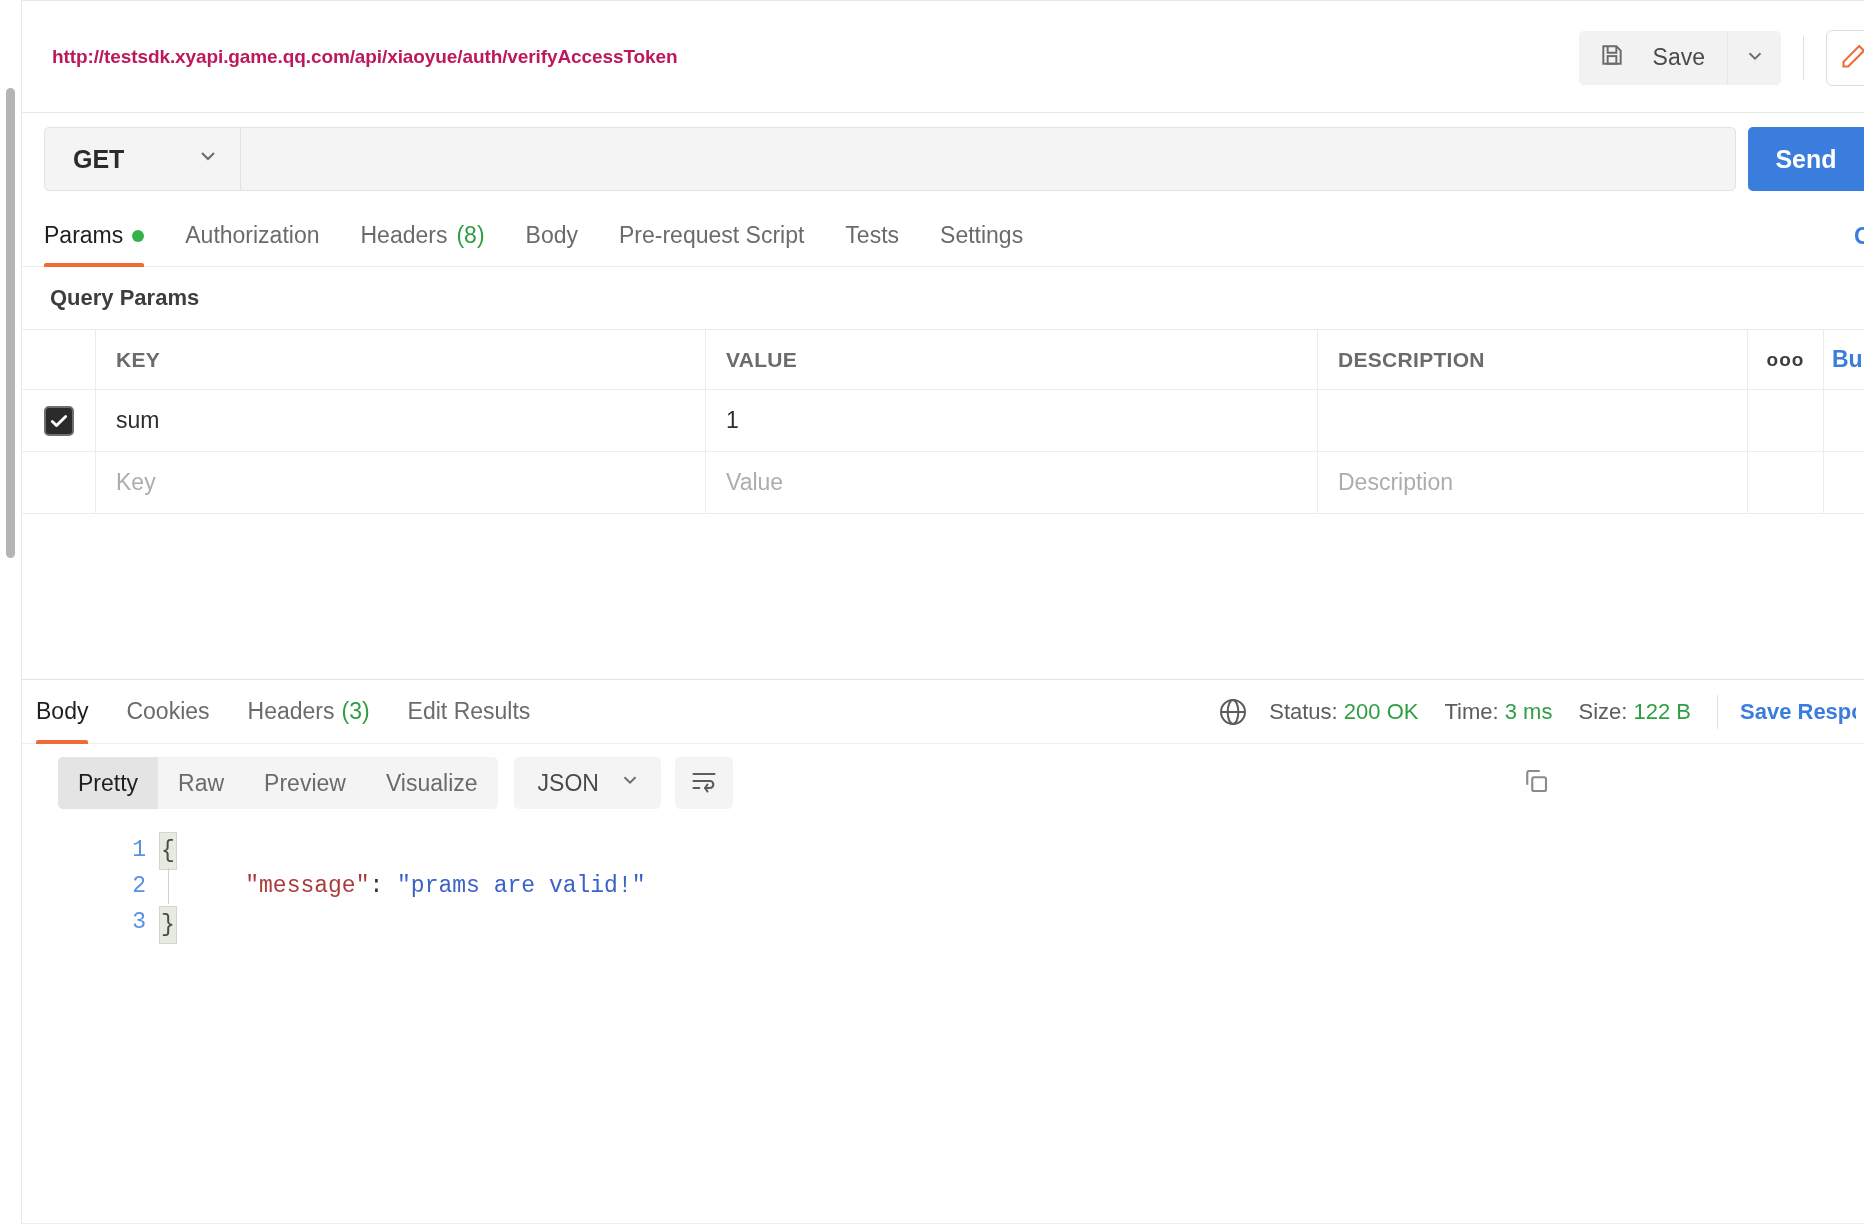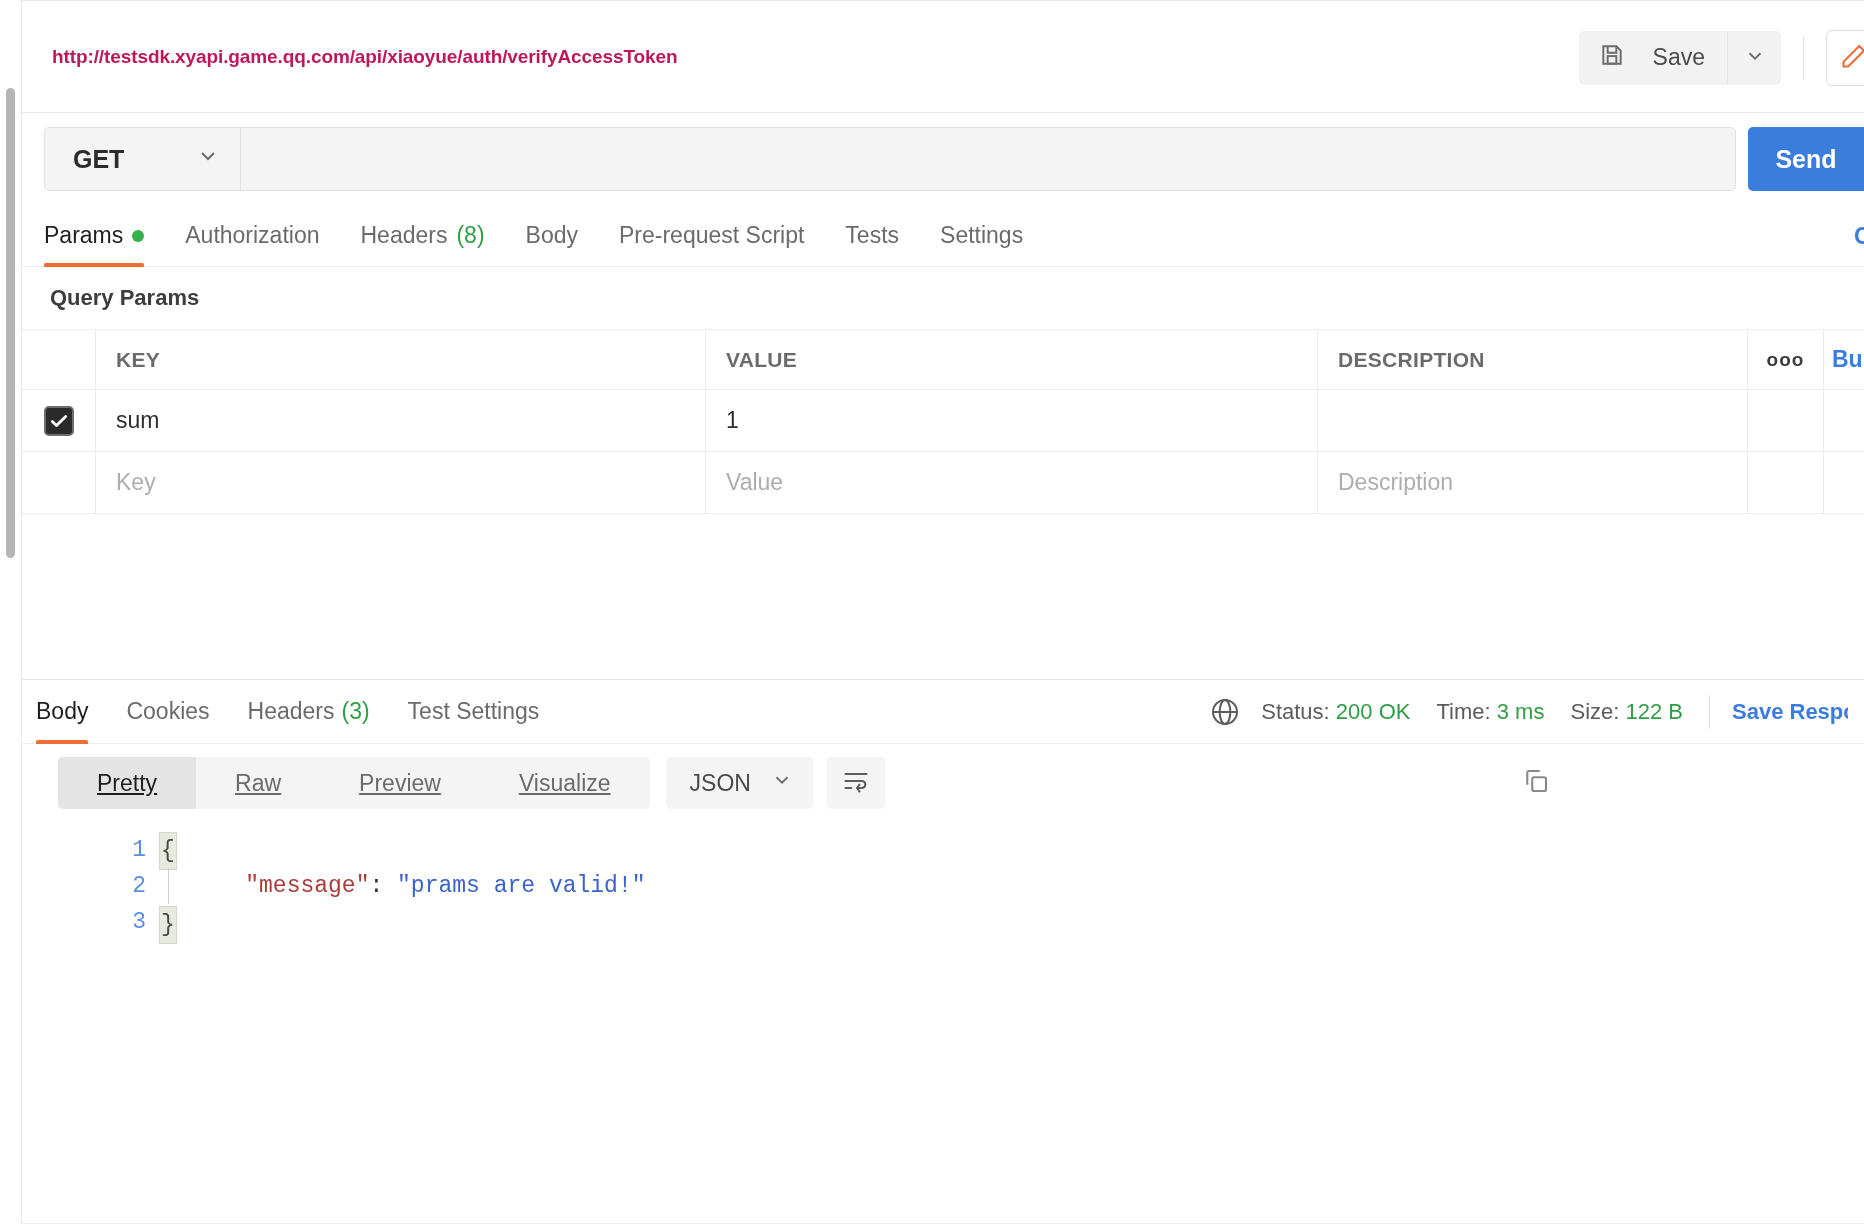--- a/index.html
+++ b/index.html
@@ -204,21 +204,21 @@
     display: flex; align-items: center; gap: 7px;
     margin-right: 38px;
     font-size: 23px; color: #6b6b6b; cursor: pointer;
   }
   .rtab.active { color: #1f1f1f; }
   .rtab.active::after {
     content: ""; position: absolute; left: 0; right: 0; bottom: 0;
     height: 4px; background: #ef6c34; border-radius: 2px 2px 0 0;
   }
   .resp-meta {
-    position: absolute; right: 16px; top: 0; height: 64px;
+    position: absolute; right: 8px; top: 0; height: 64px;
     display: flex; align-items: center; gap: 0;
   }
   .meta-item { font-size: 22px; color: #5c5c5c; margin-right: 26px; white-space: nowrap; }
   .meta-val { color: #2f9e44; }
   .meta-div { width: 1px; height: 34px; background: #e0e0e0; margin-right: 22px; }
   .save-resp {
     font-size: 22px; color: #3b7ddd; font-weight: 700;
     white-space: nowrap; overflow: hidden; width: 116px;
     cursor: pointer;
   }
@@ -229,21 +229,21 @@
     height: 78px; min-height: 78px;
     display: flex; align-items: center;
     padding-left: 36px;
   }
   .seg {
     display: flex; background: #f4f4f4; border-radius: 5px; height: 52px;
     overflow: hidden;
   }
   .seg-btn {
     display: flex; align-items: center; justify-content: center;
-    padding: 0 39px; font-size: 23px; color: #6b6b6b; cursor: pointer; text-decoration: underline;
+    padding: 0 20px; font-size: 23px; color: #6b6b6b; cursor: pointer;
   }
   .seg-btn.active { background: #e4e4e4; color: #1f1f1f; }
   .json-sel {
     display: flex; align-items: center; gap: 20px;
     background: #f4f4f4; border-radius: 5px;
     height: 52px; padding: 0 20px 0 24px;
     margin-left: 16px;
     font-size: 23px; color: #4a4a4a; cursor: pointer;
   }
   .wrap-btn {
@@ -428,21 +428,21 @@
         <span>Body</span>
       </div>
       <div class="rtab">
         <span>Cookies</span>
       </div>
       <div class="rtab">
         <span>Headers</span>
         <span class="cnt-green">(3)</span>
       </div>
       <div class="rtab">
-        <span>Test Settings</span>
+        <span>Edit Results</span>
       </div>
 
       <div class="resp-meta">
         <span class="globe">
           <svg width="32" height="32" viewBox="0 0 24 24" fill="none" stroke="#5c5c5c" stroke-width="1.5">
             <circle cx="12" cy="12" r="9"></circle>
               <ellipse cx="12" cy="12" rx="4" ry="9"></ellipse>
               <path d="M3 12h18"></path>
           </svg>
         </span>

